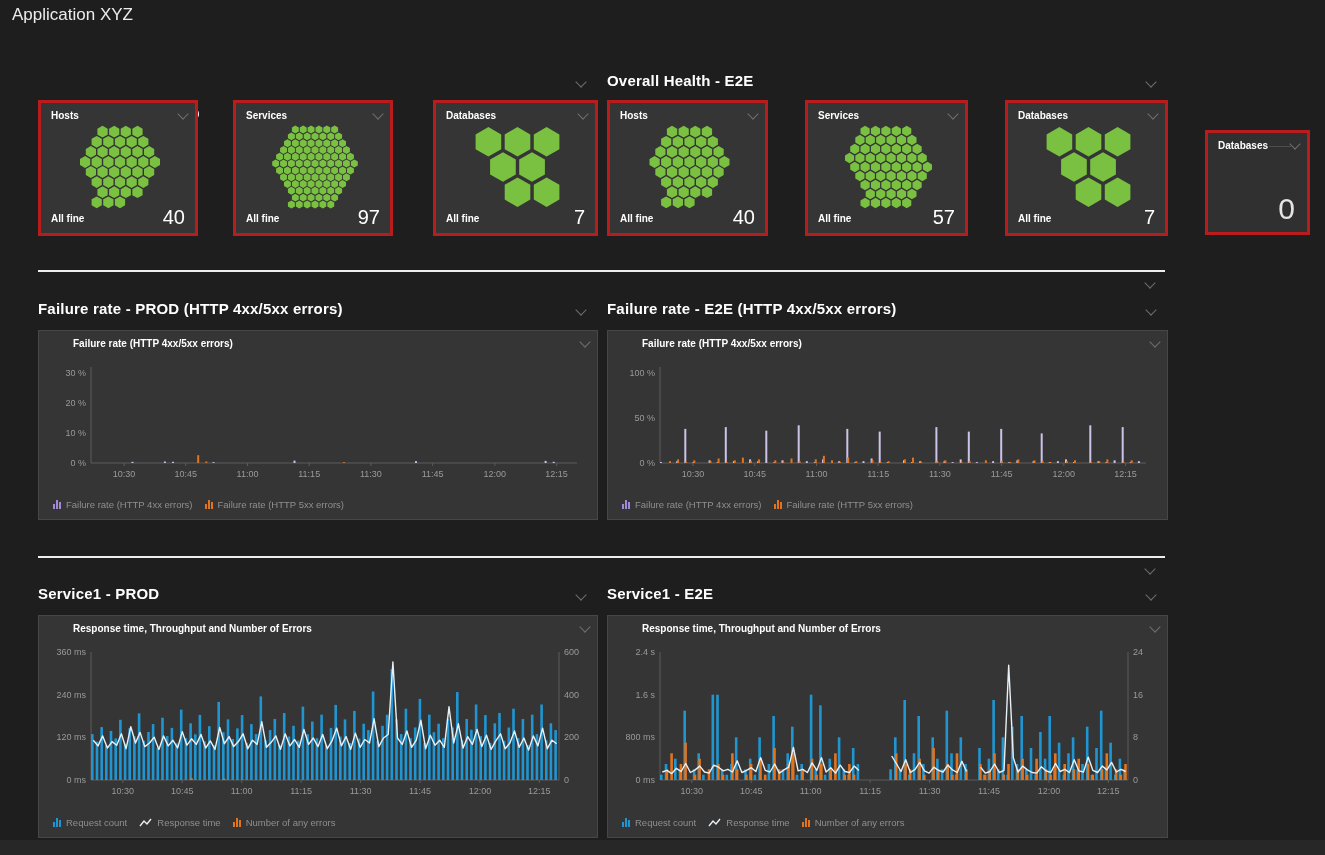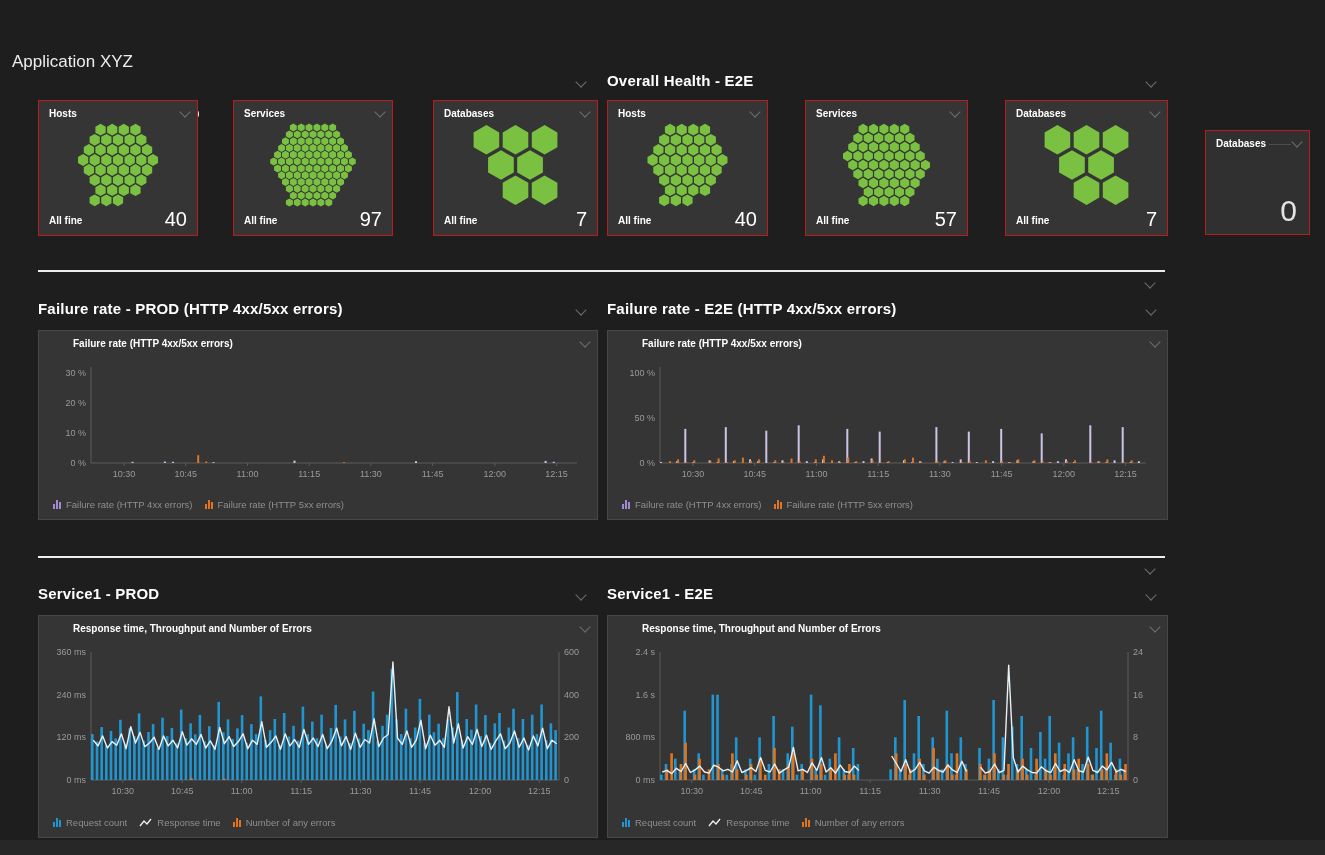--- a/index.html
+++ b/index.html
@@ -1,23 +1,23 @@
 <!DOCTYPE html>
 <html><head>
 <meta charset="utf-8">
 <style>
   html,body{margin:0;padding:0;}
   body{width:1325px;height:855px;background:#1e1e1e;position:relative;overflow:hidden;
        font-family:"Liberation Sans",sans-serif;color:#e6e6e6;}
   .abs{position:absolute;}
-  .page-title{left:12px;top:5px;font-size:17px;color:#ececec;font-weight:400;margin-top:47px;}
+  .page-title{left:12px;top:5px;font-size:17px;color:#ececec;font-weight:400;}
   .section-h{font-size:15px;font-weight:bold;color:#ffffff;letter-spacing:.2px;}
   .chev{width:7px;height:7px;border-right:1.6px solid #6e6e6e;border-bottom:1.6px solid #6e6e6e;
         transform:rotate(45deg);display:inline-block;}
-  .tile{position:absolute;background:#353535;border:1px solid #b91c1c;box-sizing:border-box;}
+  .tile{position:absolute;background:#353535;border:3px solid #b91c1c;box-sizing:border-box;}
   .tile-head{position:absolute;top:7px;left:10px;right:8px;display:flex;justify-content:space-between;align-items:flex-start;}
   .tile-label{font-size:10px;font-weight:bold;color:#ffffff;}
   .comb{position:absolute;left:6px;right:6px;top:22px;bottom:28px;}
   .tile-status{position:absolute;left:10px;bottom:9px;font-size:10px;font-weight:bold;color:#ffffff;}
   .tile-count{position:absolute;right:10px;bottom:4px;font-size:20px;color:#ffffff;font-weight:400;}
   .problems-count{position:absolute;right:12px;bottom:6px;font-size:30px;font-weight:300;color:#e4e4e4;}
   .dash{width:22px;height:1px;background:#4d4d4d;margin-top:6px;}
   .divider{height:2px;background:#ededed;}
   .chart-tile{position:absolute;background:#353535;border:1px solid #474747;box-sizing:border-box;}
   .chart-title{font-size:10px;font-weight:bold;color:#ffffff;padding-left:24px;}

